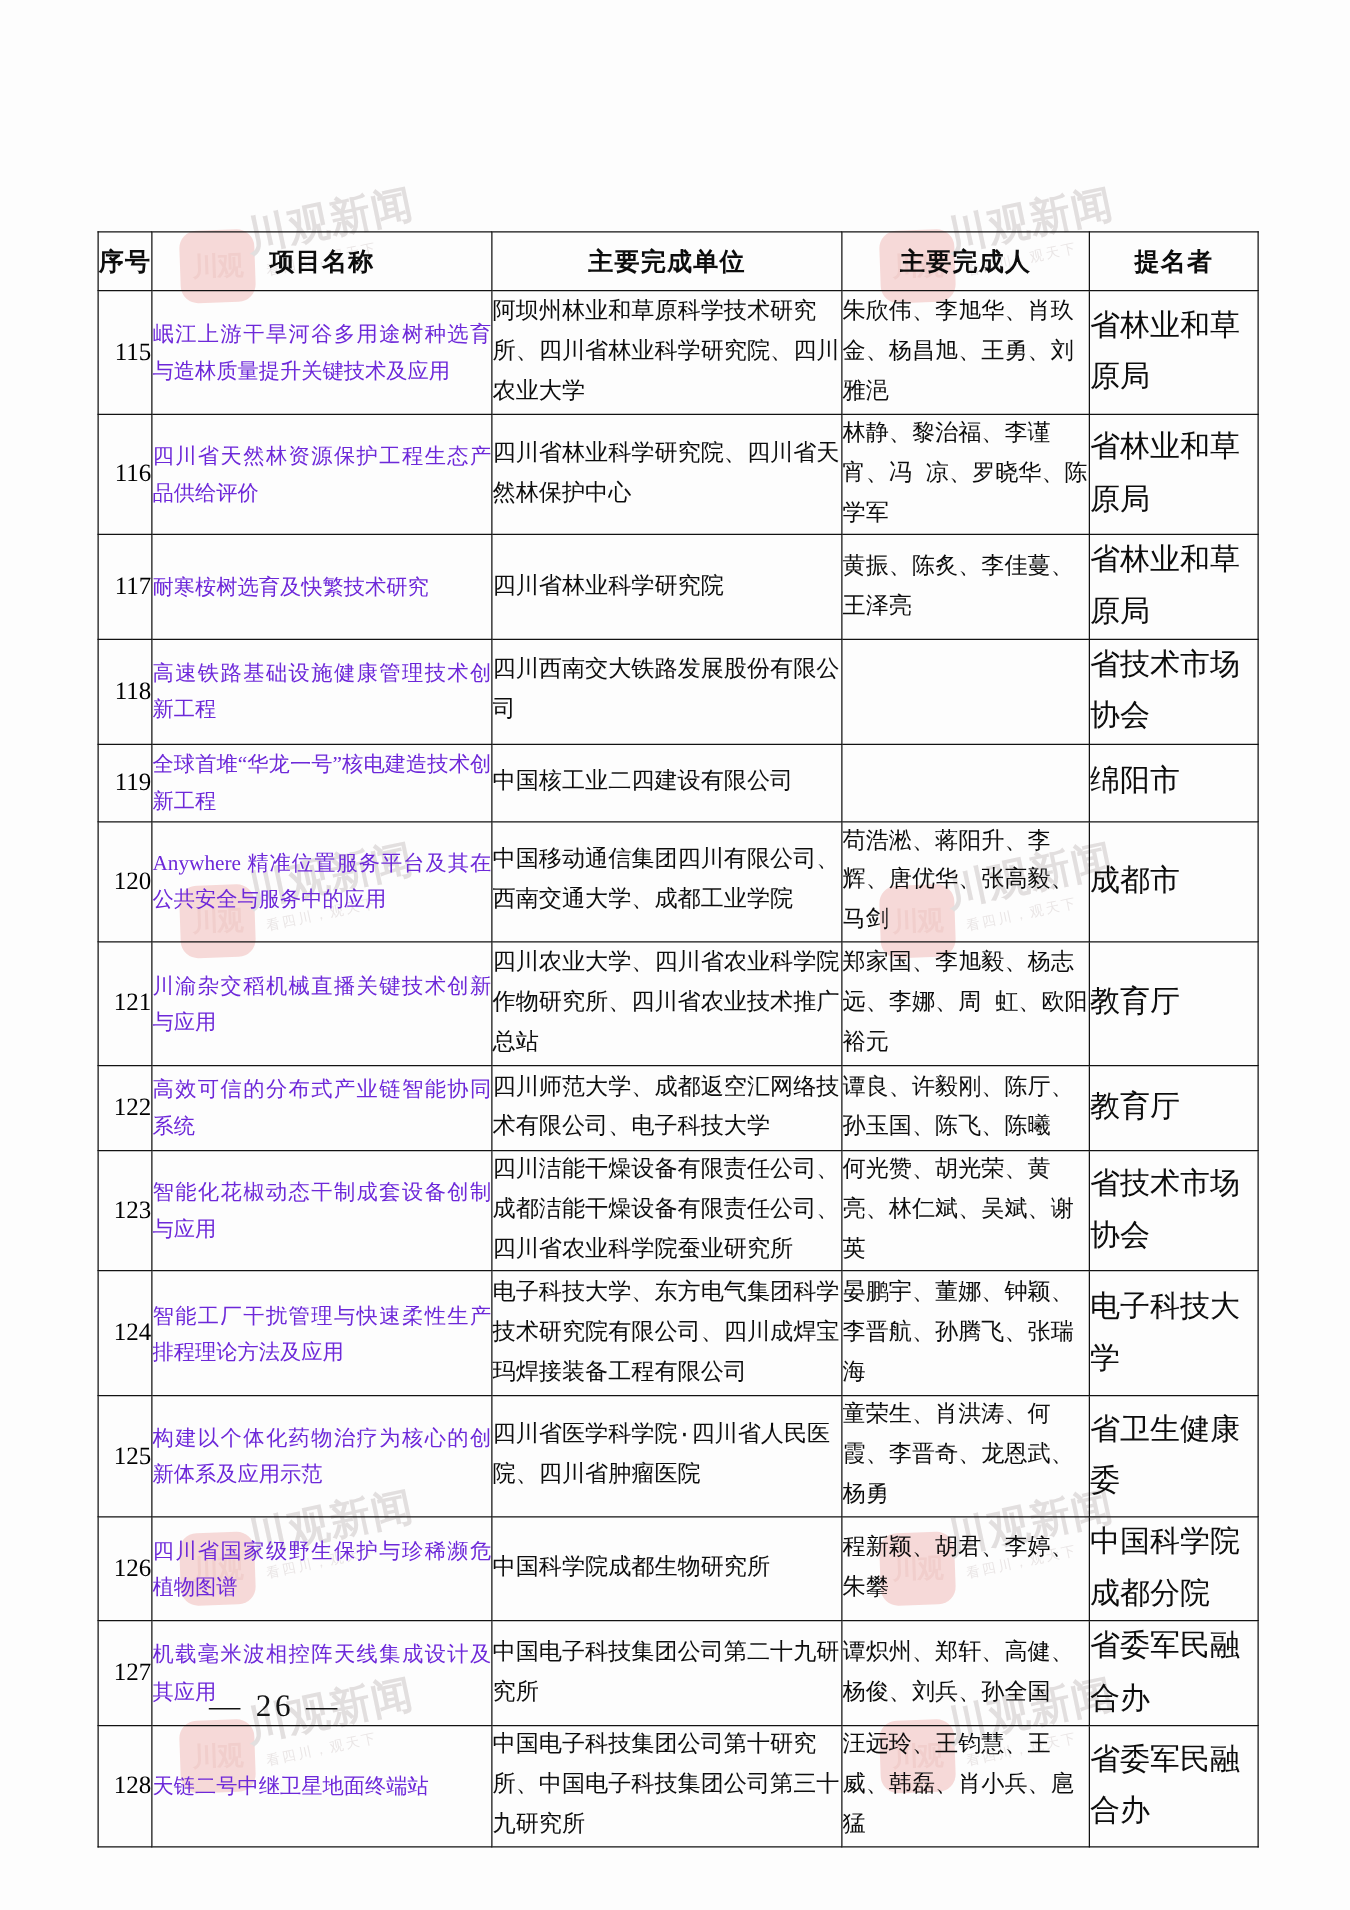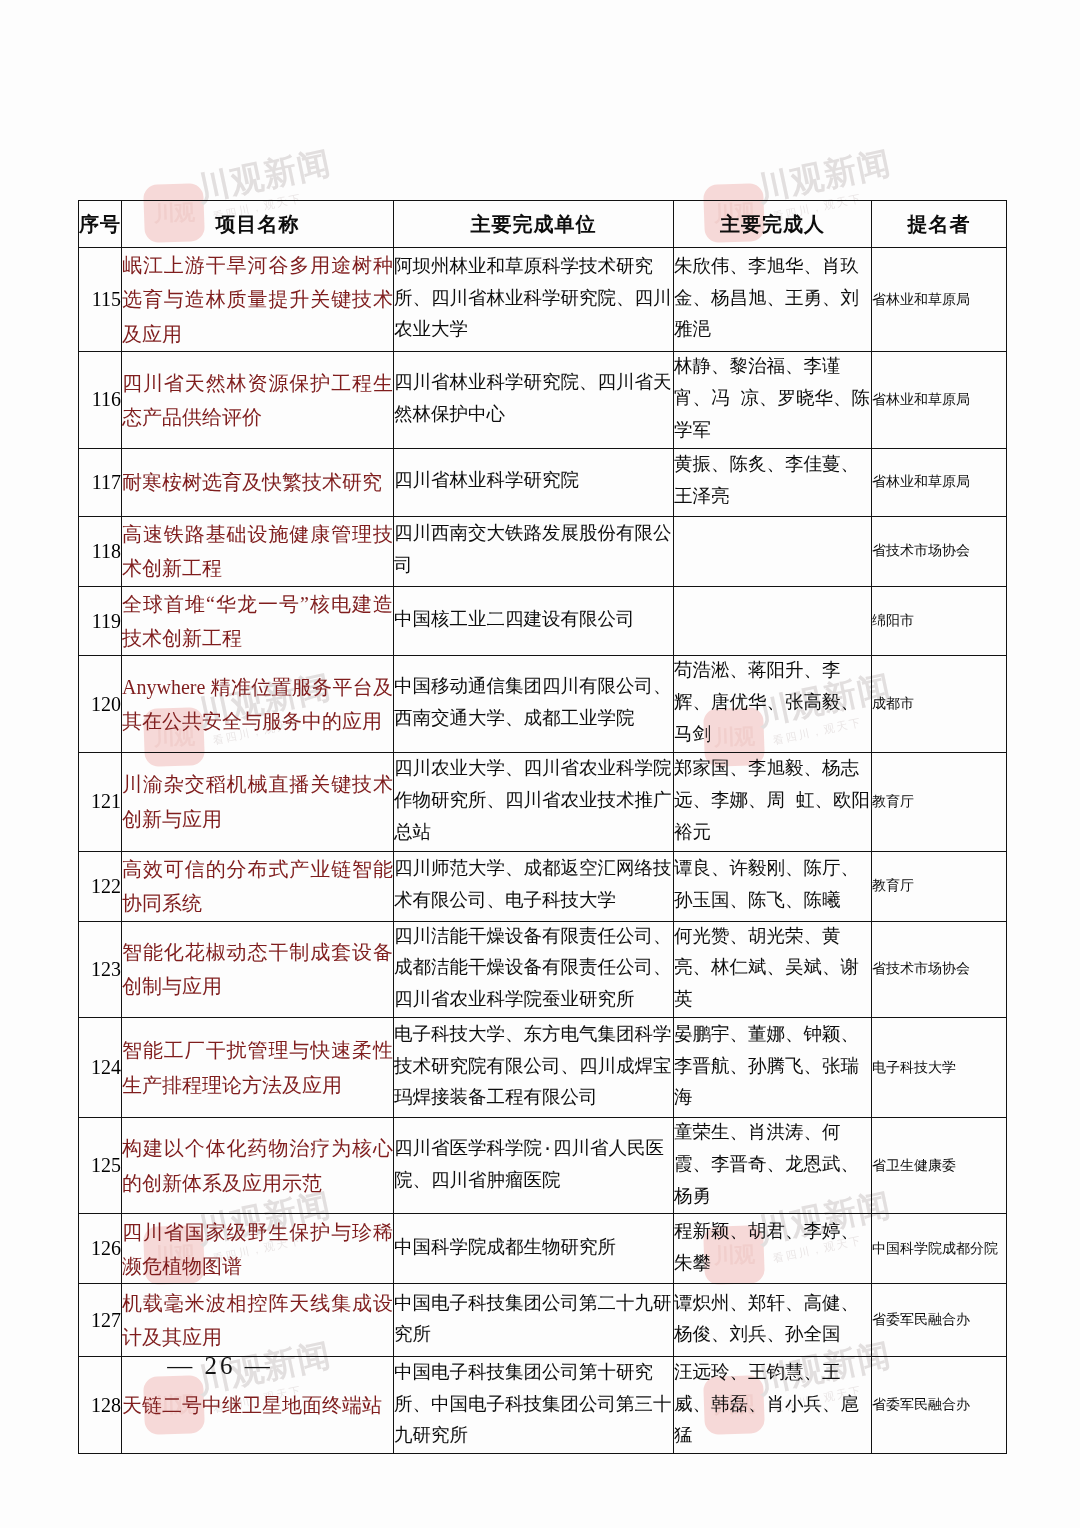--- a/index.html
+++ b/index.html
@@ -71,21 +71,21 @@
     color: #d7cfcf;
     letter-spacing: 2px;
     transform: rotate(-12deg);
     white-space: nowrap;
   }
 
   
   #table-wrap {
     position: absolute;
     left: 78px;
-    top: 200px;
+    top: 185px;
     width: 928px;
     z-index: 10;
   }
   table.award-table {
     border-collapse: collapse;
     width: 100%;
     table-layout: fixed;
     background: transparent;
   }
   table.award-table th,
@@ -103,39 +103,39 @@
     color: #0d0d0d;
     letter-spacing: 1px;
   }
   td.c-no {
     text-align: right;
     font-size: 20px;
     font-family: "Liberation Serif", serif;
     color: #000000;
   }
   td.c-text {
-    font-size: 20px;
+    font-size: 17px;
     line-height: 1.72;
-    color: #7f1d1d;
+    color: #6d28d9;
     padding: 3px 2px 3px 3px;
     text-align: justify;
     text-justify: inter-ideograph;
     word-break: break-all;
   }
   td.c-center {
     font-size: 18.5px;
     line-height: 1.72;
     color: #0d0d0d;
     padding: 3px 3px;
     text-align: left;
     word-break: break-all;
     font-family: Liberation Mono, monospace;
   }
   td.c-nominator {
-    font-size: 14px;
+    font-size: 24px;
     line-height: 1.72;
     color: #0d0d0d;
     padding: 3px 4px;
     text-align: left;
     word-break: break-all;
   }
 
   
   col.w-no     { width: 43px; }
   col.w-name   { width: 272px; }

